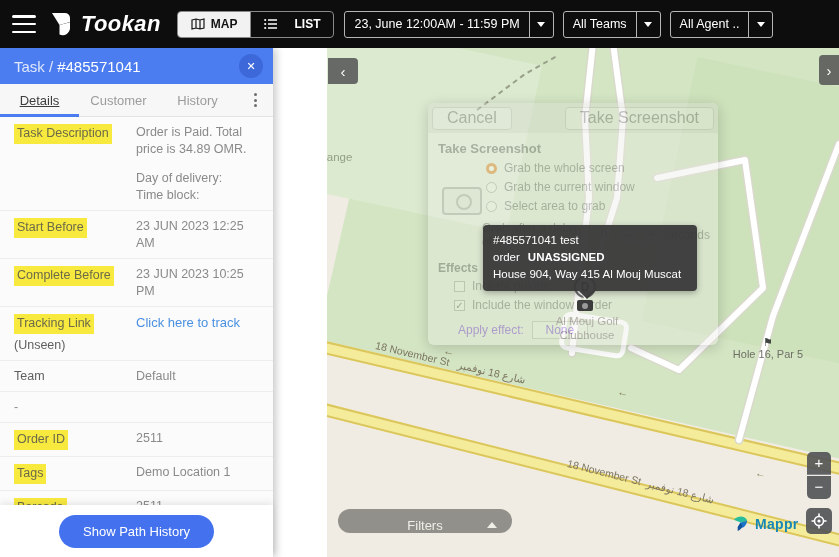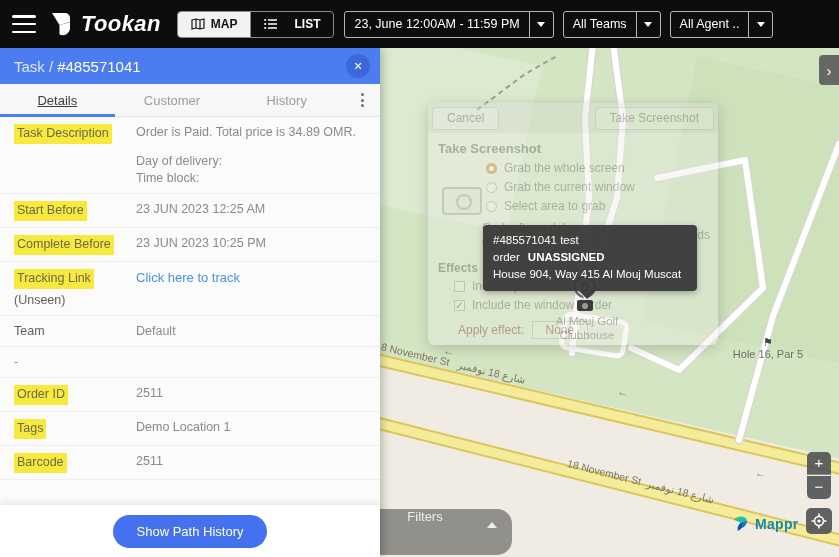--- a/index.html
+++ b/index.html
@@ -16,21 +16,21 @@
   .vt-btn { display:flex; align-items:center; gap:6px; padding:0 13px; font-size:12px; font-weight:bold; cursor:pointer; }
   .vt-map { background:#f2f2f2; color:#141414; }
   .vt-list { background:transparent; color:#fff; border-left:1px solid #8a8a8a;gap:16px; }
   .hdr-select { display:flex; align-items:center; height:27px; border:1px solid #b5b5b5; border-radius:3px; color:#fff;
                 font-size:12.5px; margin-right:9px; cursor:pointer; background:transparent; }
   .hdr-select .txt { padding:0 9px; white-space:nowrap; }
   .hdr-select .caretbox { width:24px; align-self:stretch; border-left:1px solid #b5b5b5; display:flex; align-items:center; justify-content:center; }
   .caret-down { width:0; height:0; border:4.5px solid transparent; border-top:5.5px solid #fff; margin-top:5px; }
 
   
-  .task-panel { position:absolute; top:48px; left:0; width:380px; bottom:0; background:#fbfbfb;
+  .task-panel { position:absolute; top:48px; left:0; width:273px; bottom:0; background:#fbfbfb;
                 box-shadow:3px 0 8px rgba(0,0,0,.22); z-index:10; display:flex; flex-direction:column; }
   .panel-header { height:36px; background:#4b7cf0; display:flex; align-items:center; padding:0 10px 0 14px; flex:none; }
   .panel-title { color:#fff; font-size:15px; }
   .panel-title .prefix { color:rgba(255,255,255,.82); margin-right:4px; }
   .close-btn { margin-left:auto; width:24px; height:24px; border-radius:50%; background:#3d68da; color:#fff;
                display:flex; align-items:center; justify-content:center; font-size:11px; cursor:pointer; }
   .close-btn::before { content:'✕'; }
   .tabs { height:33px; background:#f7f7f7; display:flex; border-bottom:1px solid #e4e4e4; flex:none; }
   .tab { flex:1; display:flex; align-items:center; justify-content:center; font-size:13px; color:#9c9c9c; position:relative; cursor:pointer; }
   .tab.active { color:#3d3d3d;text-decoration:underline; }
@@ -66,35 +66,35 @@
   .hole-label { position:absolute; left:398px; top:289px; width:86px; text-align:center; color:#6f6f65; font-size:11px; z-index:2; }
   .flag-glyph { display:block; color:#3f4540; font-size:11px; line-height:11px; }
   .roads-svg { position:absolute; left:0; top:0; z-index:1; }
 
   
   .gd { position:absolute; left:101px; top:55px; width:290px; height:242px; opacity:.38; z-index:3;
         background:#ecece6; border-radius:6px; box-shadow:0 3px 14px rgba(0,0,0,.45); color:#4a4a4a; font-size:12px; }
   .gd-titlebar { height:30px; background:#d8d8d2; border-radius:6px 6px 0 0; display:flex; align-items:center;
                  justify-content:space-between; padding:0 4px; }
   .gd-btn { height:23px; border-radius:4px; border:1px solid #b3b3ad; background:#e9e9e3; padding:0 14px;
-            font-size:12px; color:#5c5c5c; display:flex; align-items:center; cursor:pointer; }
+            font-size:16px; color:#5c5c5c; display:flex; align-items:center; cursor:pointer; }
   .gd-heading { font-weight:bold; margin:8px 10px 5px; color:#525252; font-size:13px; }
   .gd-radio-row { display:flex; align-items:center; margin:0 10px 5px 58px; color:#5e5e5e; }
   .gd-radio { width:11px; height:11px; border:1px solid #979791; border-radius:50%; margin-right:7px; flex:none; background:#f4f4ee; }
   .gd-radio.sel { border:3.5px solid #e06b00; background:#fff; }
   .gd-cam { position:absolute; left:14px; top:84px; width:40px; height:28px; border:2px solid #9a9a94; border-radius:4px; background:#e3e3dd; }
   .gd-cam::after { content:''; position:absolute; left:12px; top:5px; width:12px; height:12px; border:2px solid #9a9a94; border-radius:50%; }
   .gd-delay { display:flex; align-items:center; gap:5px; margin:8px 8px 0 54px; color:#5e5e5e; }
   .gd-box { border:1px solid #b3b3ad; background:#f4f4ee; padding:0 6px; min-width:22px; text-align:center; height:18px; line-height:17px; }
   .gd-mini { border:1px solid #b3b3ad; background:#e9e9e3; width:18px; height:18px; text-align:center; line-height:16px; cursor:pointer; }
   .gd-effects { font-weight:bold; margin:12px 10px 4px; color:#525252; }
   .gd-check-row { display:flex; align-items:center; margin:0 10px 5px 26px; color:#5e5e5e; }
   .gd-check { width:11px; height:11px; border:1px solid #979791; background:#f4f4ee; margin-right:7px; flex:none;
               font-size:10px; line-height:10px; text-align:center; color:#444; }
-  .gd-apply { display:flex; align-items:center; gap:8px; margin:9px 10px 0 30px; color:#7f1d1d; }
+  .gd-apply { display:flex; align-items:center; gap:8px; margin:9px 10px 0 30px; color:#6d28d9; }
 
   
   .tooltip { position:absolute; left:156px; top:177px; width:214px; background:rgba(56,56,56,.95); border-radius:4px;
              padding:7px 10px 8px; color:#fff; font-size:11.5px; line-height:17px; z-index:6; box-shadow:0 2px 6px rgba(0,0,0,.3); }
   .tooltip::after { content:''; position:absolute; left:96px; bottom:-8px; border:8px solid transparent; border-top-color:rgba(56,56,56,.95); border-bottom:0; }
   .tooltip b { font-weight:bold; margin-left:8px; }
   .pin { position:absolute; left:247px; top:228px; width:22px; height:22px; border-radius:50%; background:#fff;
          border:2px solid #6b6b6b; color:#555; font-weight:bold; font-size:12px; text-align:center; line-height:19px; z-index:5; cursor:pointer; }
   .pin::after { content:''; position:absolute; left:5px; bottom:-8px; border:4px solid transparent; border-top:8px solid #fff; }
   .pin-cam { position:absolute; left:250px; top:252px; width:16px; height:11px; background:#3c3c3c; border-radius:2px; z-index:5; }
@@ -105,22 +105,22 @@
   .pan-btn { position:absolute; background:rgba(86,86,86,.88); color:#fff; z-index:7; display:flex; align-items:center; justify-content:center; font-size:15px; cursor:pointer; }
   .pan-left { left:1px; top:10px; width:30px; height:26px; border-radius:0 4px 4px 0; }
   .pan-right { right:0; top:7px; width:20px; height:30px; border-radius:4px 0 0 4px; }
   .pan-left::before { content:'‹'; } .pan-right::before { content:'›'; }
   .zbtn { position:absolute; right:8px; width:24px; height:23px; background:rgba(84,85,88,.92); color:#fff;
           font-size:15px; text-align:center; line-height:22px; z-index:7; cursor:pointer; }
   .zplus { top:404px; border-radius:5px 5px 0 0; border-bottom:1px solid rgba(255,255,255,.25); }
   .zminus { top:428px; border-radius:0 0 5px 5px; }
   .target-btn { position:absolute; right:7px; top:460px; width:26px; height:26px; border-radius:5px;
                 background:rgba(84,85,88,.92); z-index:7; display:flex; align-items:center; justify-content:center; cursor:pointer; }
-  .filters { position:absolute; left:11px; top:461px; width:174px; height:46px; background:rgba(128,128,122,.85);
-             border-radius:15px; color:#efefe8; font-size:13px; display:flex; align-items:flex-start; justify-content:center; z-index:7; cursor:pointer; }
+  .filters { position:absolute; left:11px; top:461px; width:174px; height:24px; background:rgba(128,128,122,.85);
+             border-radius:15px; color:#efefe8; font-size:13px; display:flex; align-items:flex-end; justify-content:center; z-index:7; cursor:pointer; }
   .caret-up { position:absolute; right:15px; top:12px; width:0; height:0; border:5px solid transparent; border-bottom:6px solid #efefe8; margin-top:-4px; }
   .mappr { position:absolute; left:405px; top:466px; display:flex; align-items:center; gap:4px; z-index:7; }
   .mappr-text { font-weight:800; color:#1787b8; font-size:14px; letter-spacing:.3px; }
 </style>
 </head>
 <body>
 
 <div class="app">
 
   <header class="topbar">

